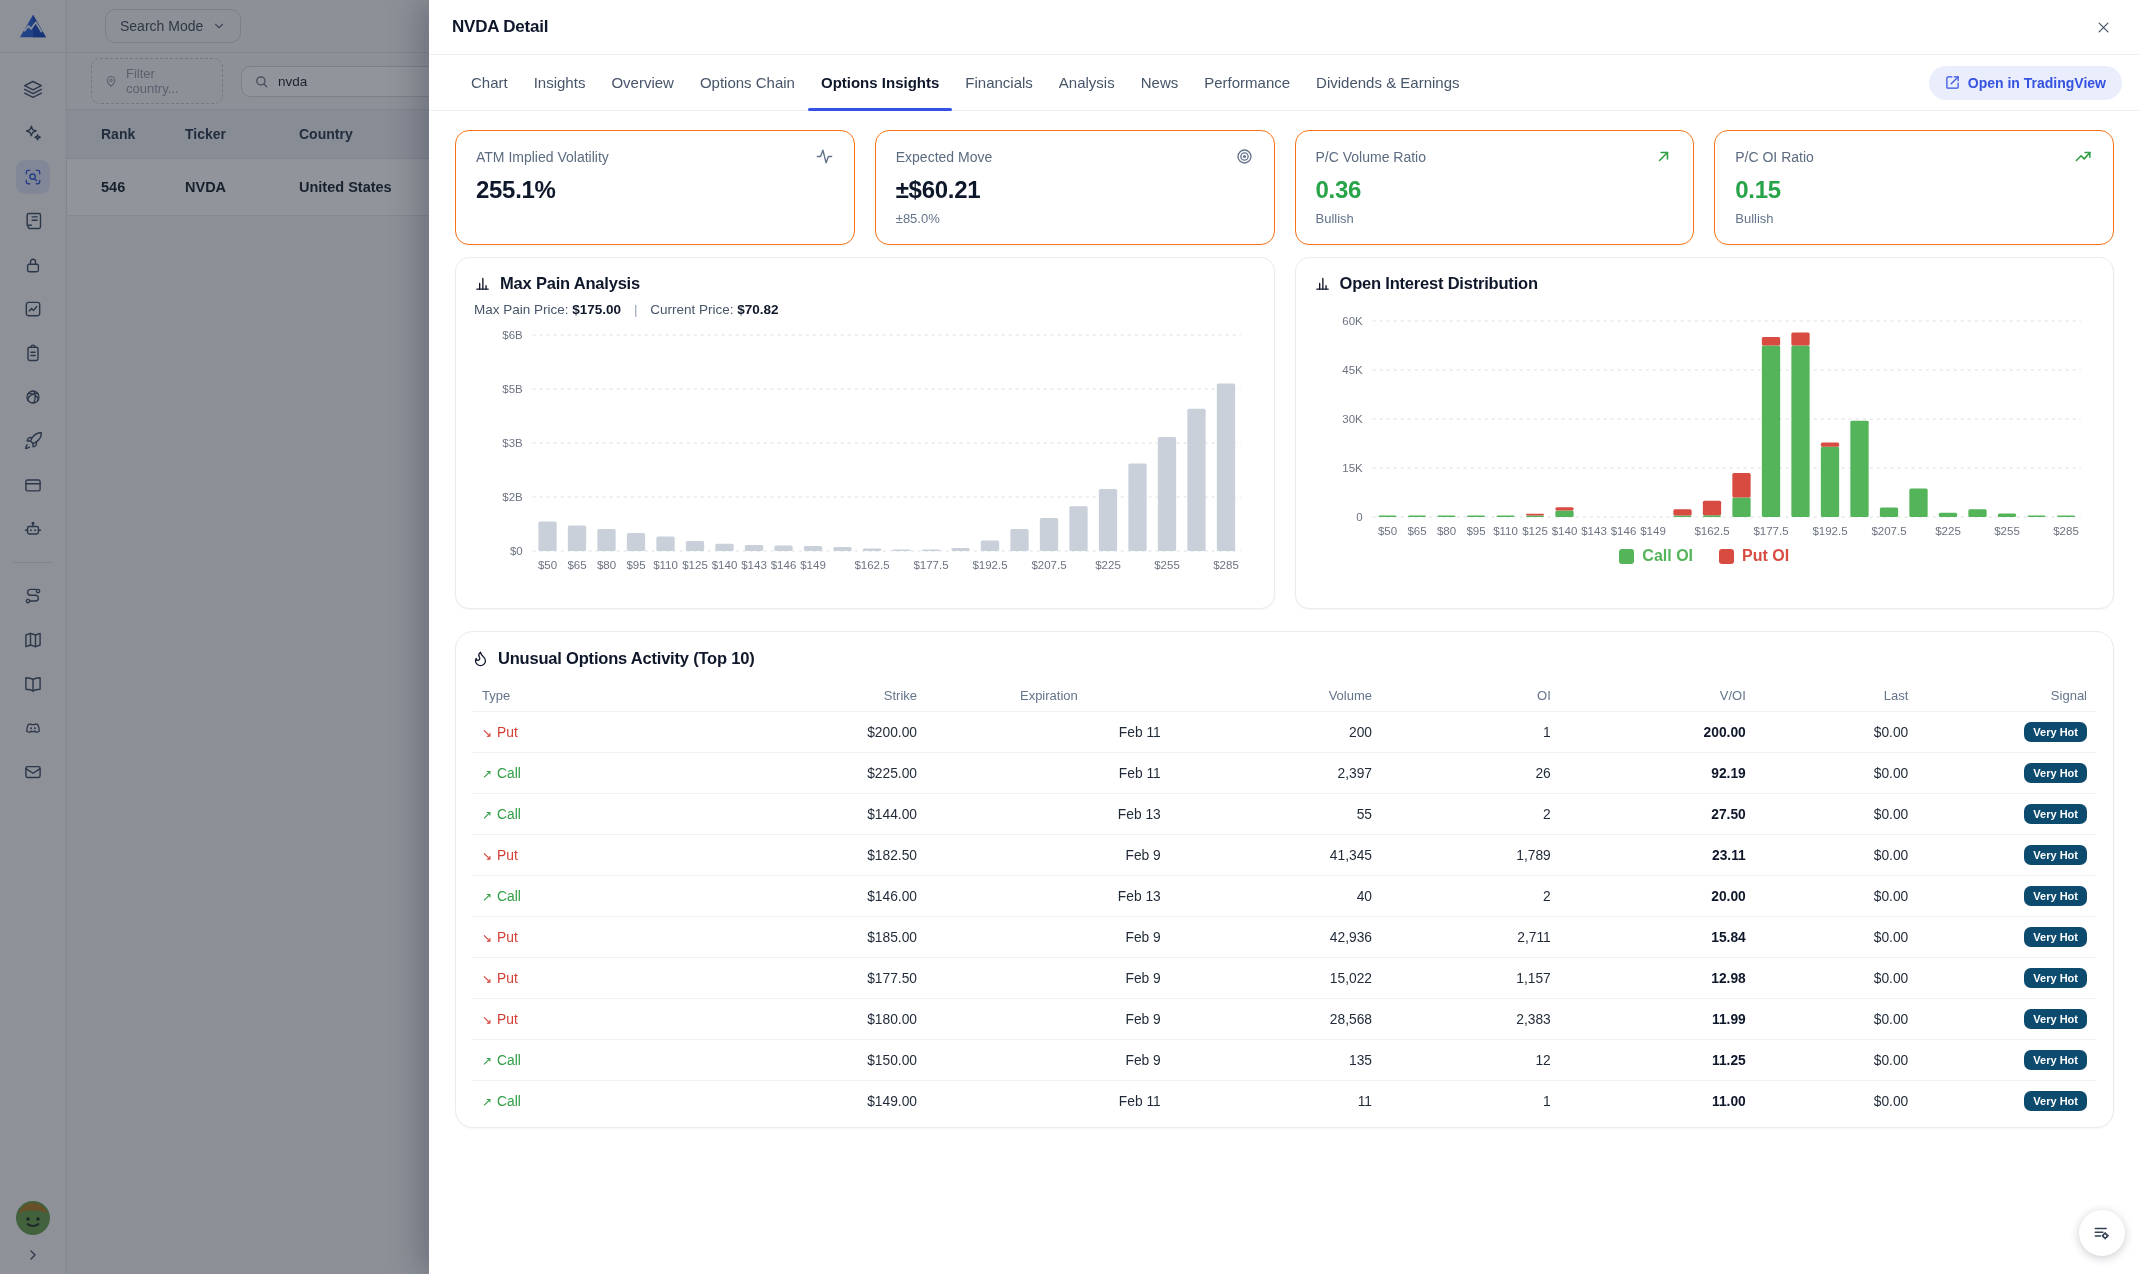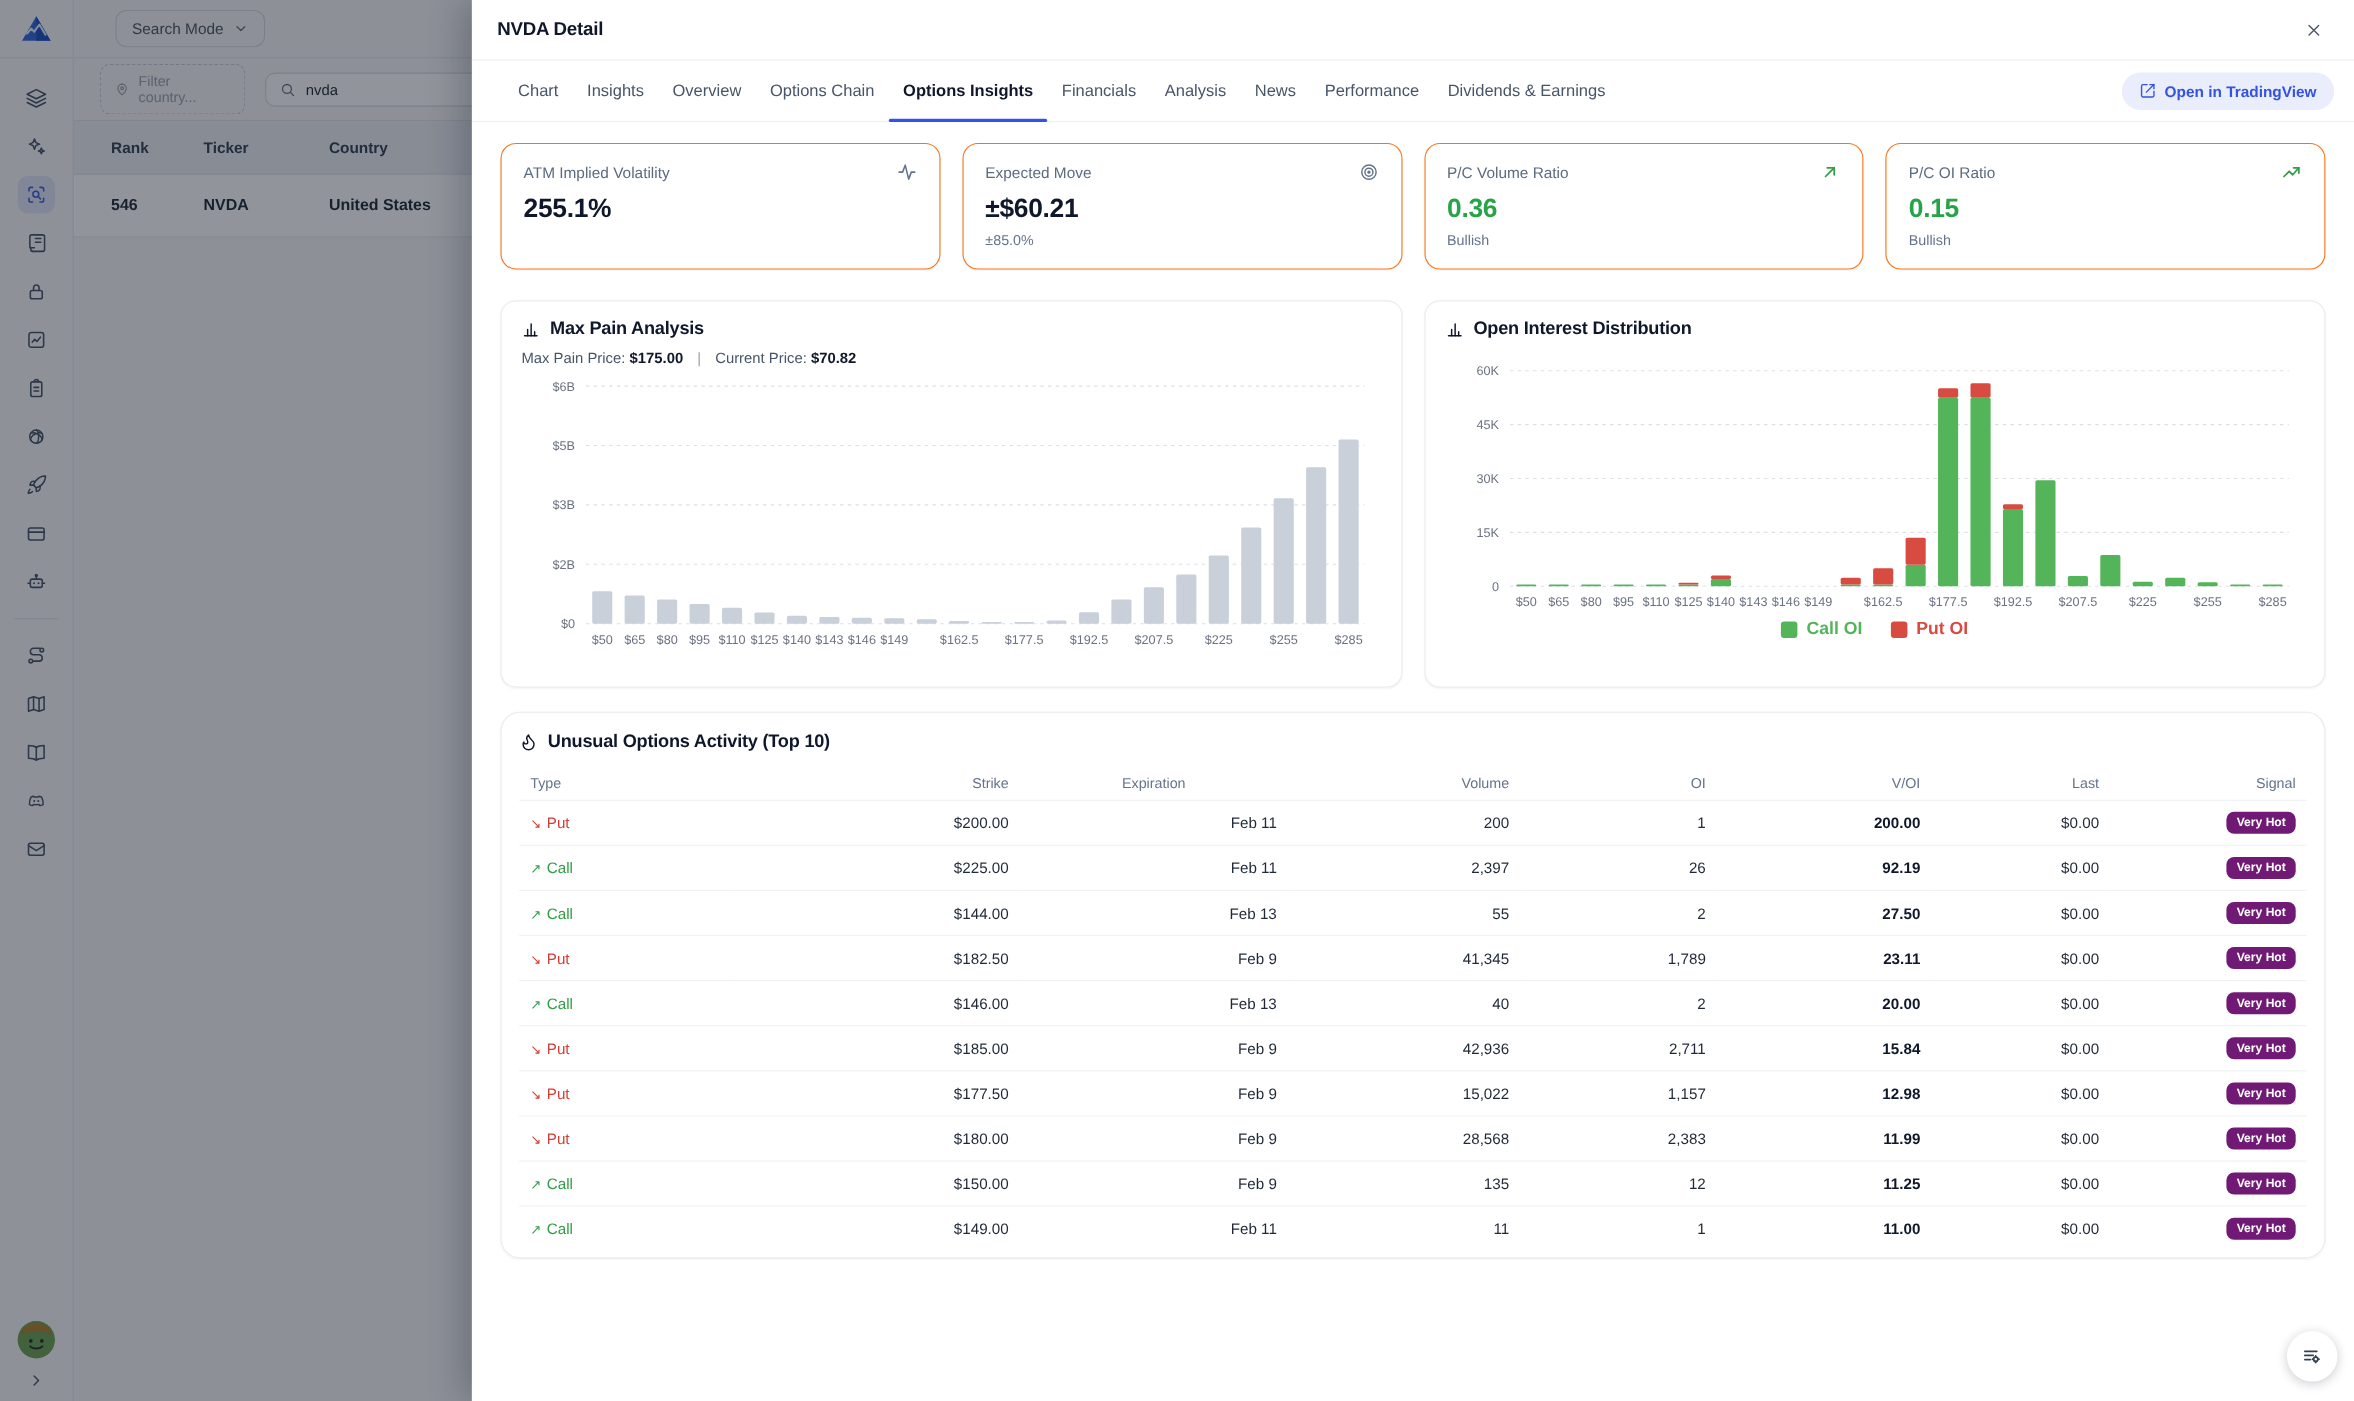--- a/index.html
+++ b/index.html
@@ -56,21 +56,21 @@
 
   .content{flex:1;padding:19px 26px 0;position:relative;overflow:hidden}
   .stats-row{display:flex;gap:20px}
   .stat-card{flex:1;border:1px solid #f97316;border-radius:14px;padding:16px 20px;background:#fff;
              box-shadow:0 1px 2px rgba(16,24,40,.04);height:115px;box-sizing:border-box}
   .stat-top{display:flex;justify-content:space-between;align-items:center;font-size:14px;color:#5b6b80}
   .stat-value{font-size:24px;font-weight:700;color:#0f172a;margin-top:10px;letter-spacing:-.3px}
   .stat-value.green{color:#27a348}
   .stat-sub{font-size:13px;color:#64748b;margin-top:7px;min-height:15px}
 
-  .charts-row{display:flex;gap:20px;margin-top:28px}
+  .charts-row{display:flex;gap:20px;margin-top:12px}
   .chart-card{flex:1;border:1px solid #e8ebf0;border-radius:14px;padding:16px 18px;background:#fff;
               box-shadow:0 1px 2px rgba(16,24,40,.04);height:352px;box-sizing:border-box}
   .card-title{display:flex;align-items:center;gap:9px;font-size:16.5px;font-weight:700;color:#0f172a;letter-spacing:-.2px}
   .mp-sub{margin:9px 0 0;font-size:13.5px;color:#475569}
   .mp-sub b{color:#0f172a}
   .mp-sub .sep{color:#9aa3b0;margin:0 9px}
   .chart-box{margin-top:4px}
   .legend{display:flex;justify-content:center;gap:26px;margin-top:2px;font-size:16px;font-weight:600}
   .legend-item{display:flex;align-items:center;gap:8px}
   .legend-swatch{width:15px;height:15px;border-radius:3px}
@@ -79,21 +79,21 @@
               box-shadow:0 1px 2px rgba(16,24,40,.04)}
   table{width:100%;border-collapse:collapse;margin-top:12px}
   th{font-size:13px;color:#64748b;font-weight:500;padding:8px 10px;text-align:right}
   th.col-type{text-align:left}
   td{font-size:13.8px;color:#1f2937;padding:0 10px;height:40px;text-align:right;border-top:1px solid #eef1f5}
   td.cell-type{text-align:left}
   .type-call{color:#2f9e44}
   .type-put{color:#d43d33}
   .type-arrow{font-size:12px;margin-right:5px}
   .voi{font-weight:700;color:#0f172a}
-  .badge{display:inline-block;background:#701a75;color:#fff;font-size:11px;font-weight:700;padding:4px 9px;border-radius:7px}
+  .badge{display:inline-block;background:#0c4a6e;color:#fff;font-size:11px;font-weight:700;padding:4px 9px;border-radius:7px}
 
   .fab{position:absolute;right:15px;bottom:18px;width:46px;height:46px;border-radius:50%;background:#fff;
        box-shadow:0 2px 10px rgba(15,23,42,.22);display:flex;align-items:center;justify-content:center;
        color:#334155;cursor:pointer;z-index:12}
 </style>
 </head>
 <body>
 
 <div class="sidebar">
   <div class="sidebar-logo">

